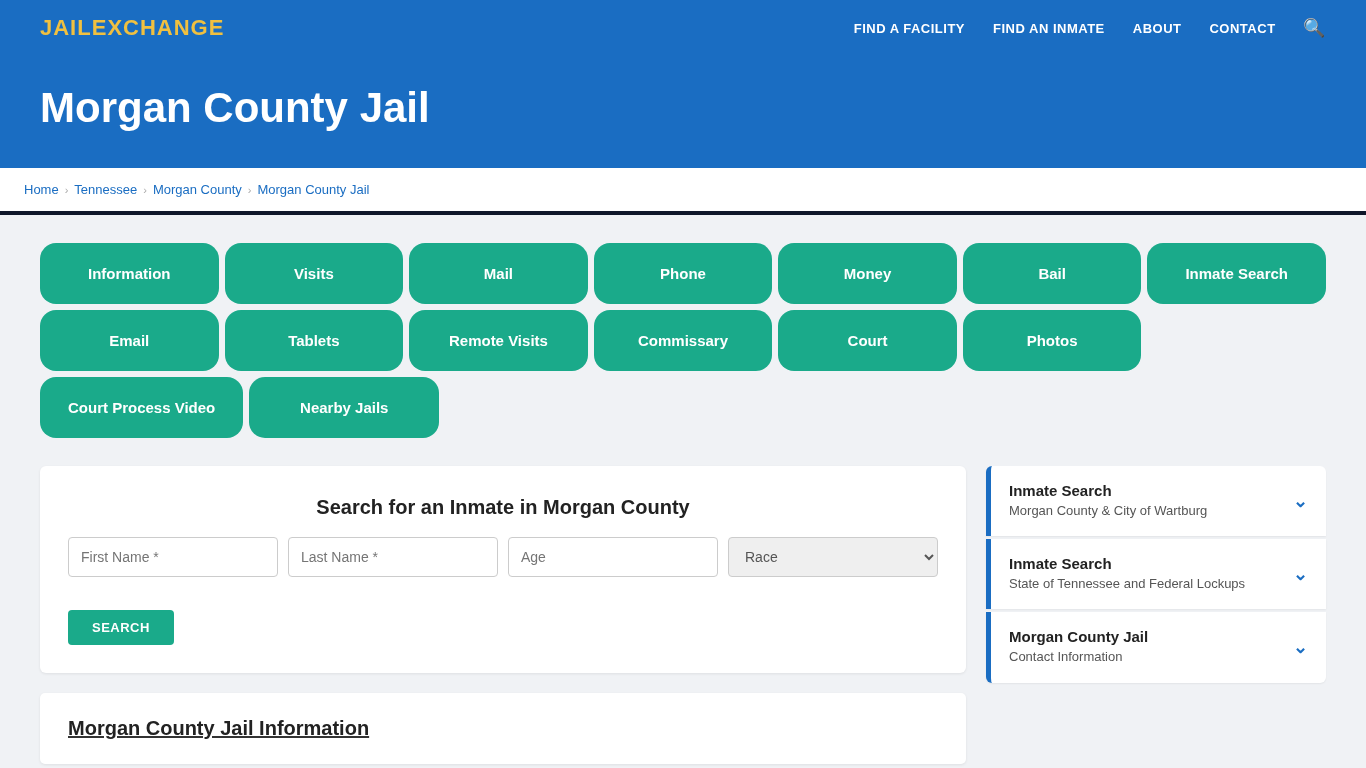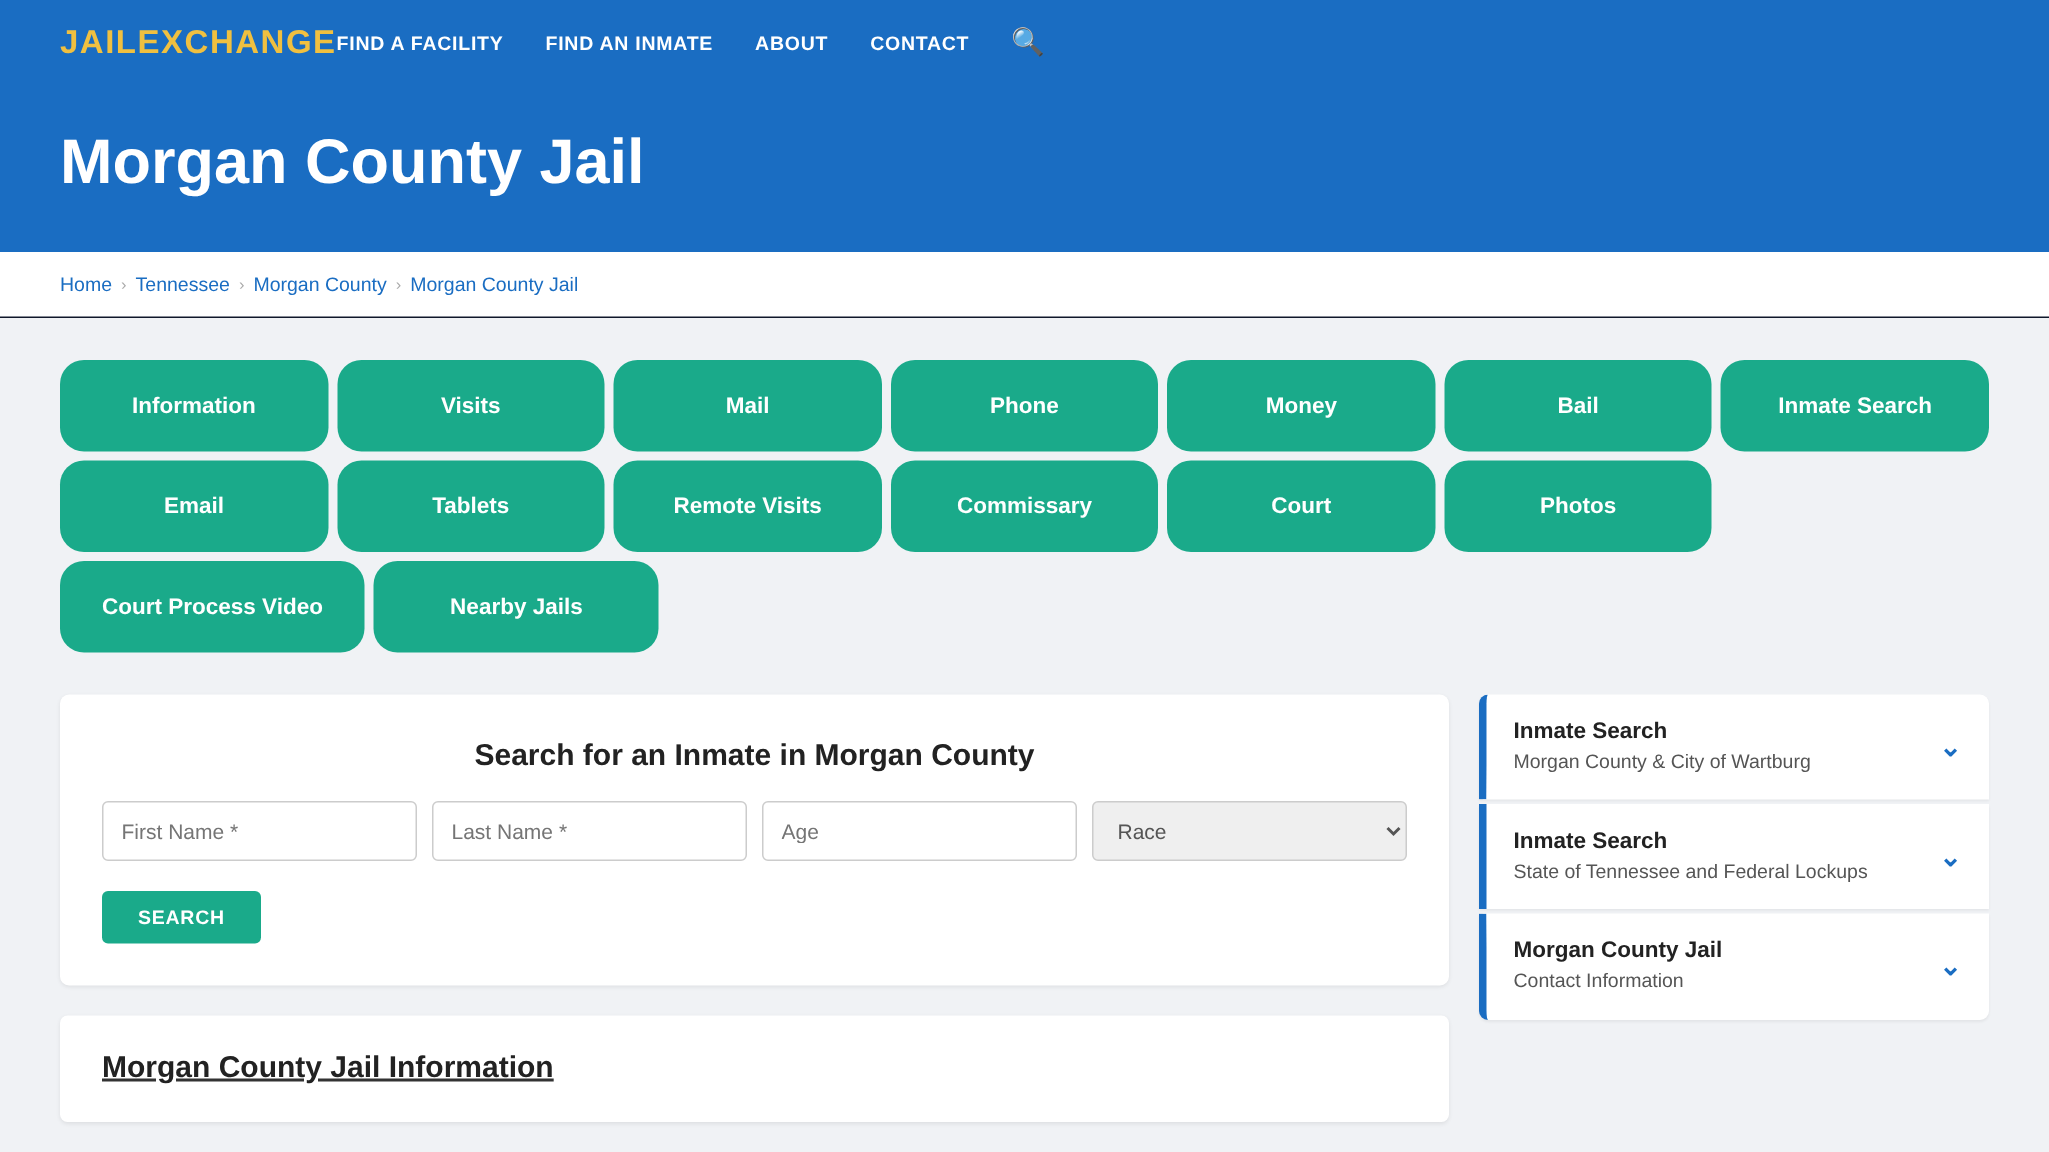--- a/index.html
+++ b/index.html
@@ -5,21 +5,21 @@
     * { margin: 0; padding: 0; box-sizing: border-box; }
     body { font-family: Arial, Helvetica, sans-serif; background: #f0f2f5; color: #333; font-size: 14px; }
 
     
     .header {
       background: #1a6dc2;
       padding: 0 40px;
       height: 56px;
       display: flex;
       align-items: center;
-      justify-content: flex-start;
+      justify-content: space-between;
     }
     .logo {
       font-size: 22px;
       font-weight: 900;
       color: #fff;
       letter-spacing: 1px;
     }
     .logo span {
       color: #f0c040;
     }
@@ -51,22 +51,22 @@
     }
     .hero h1 {
       color: #fff;
       font-size: 42px;
       font-weight: 800;
     }
 
     
     .breadcrumb-bar {
       background: #fff;
-      padding: 14px 40px;
-      border-bottom: 1px solid #0f172a;
+      padding: 14px 24px;
+      border-bottom: 4px solid #0f172a;
     }
     .breadcrumb {
       display: flex;
       align-items: center;
       gap: 6px;
       font-size: 13px;
     }
     .breadcrumb a {
       color: #1a6dc2;
       text-decoration: none;
@@ -145,21 +145,21 @@
     .search-box h2 {
       font-size: 20px;
       font-weight: 700;
       text-align: center;
       margin-bottom: 18px;
       color: #222;
     }
     .search-inputs {
       display: flex;
       gap: 10px;
-      margin-bottom: 20px;
+      margin-bottom: 33px;
     }
     .search-inputs input, .search-inputs select {
       border: 1px solid #ccc;
       border-radius: 4px;
       padding: 10px 12px;
       font-size: 14px;
       color: #555;
       flex: 1;
     }
     .search-btn {

